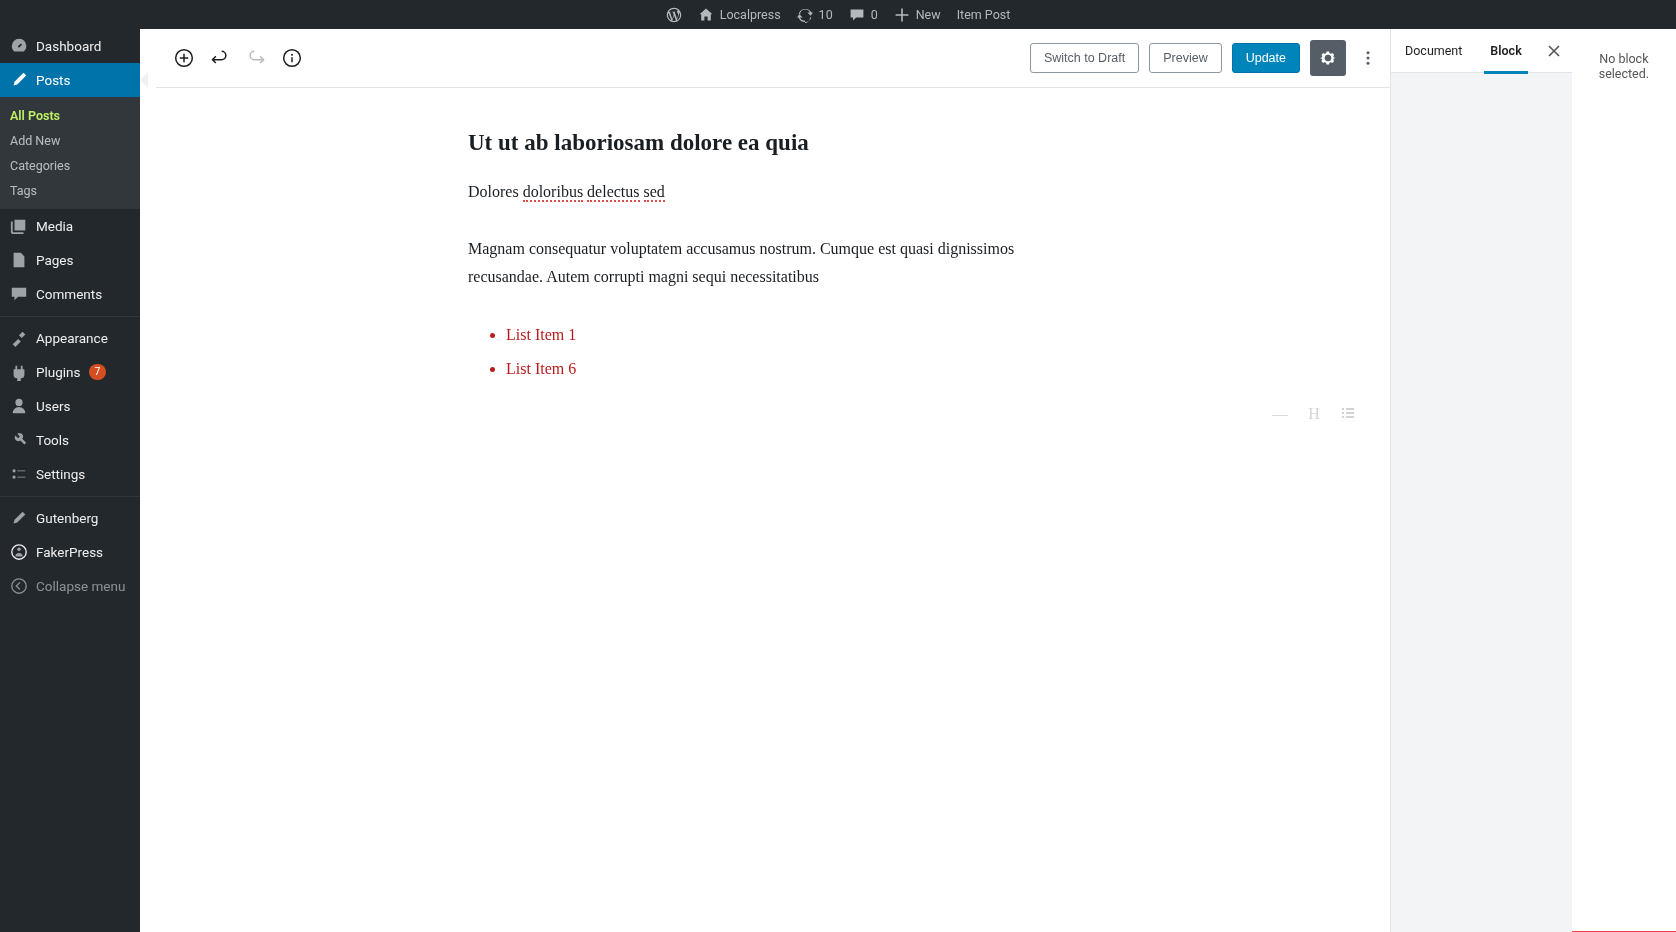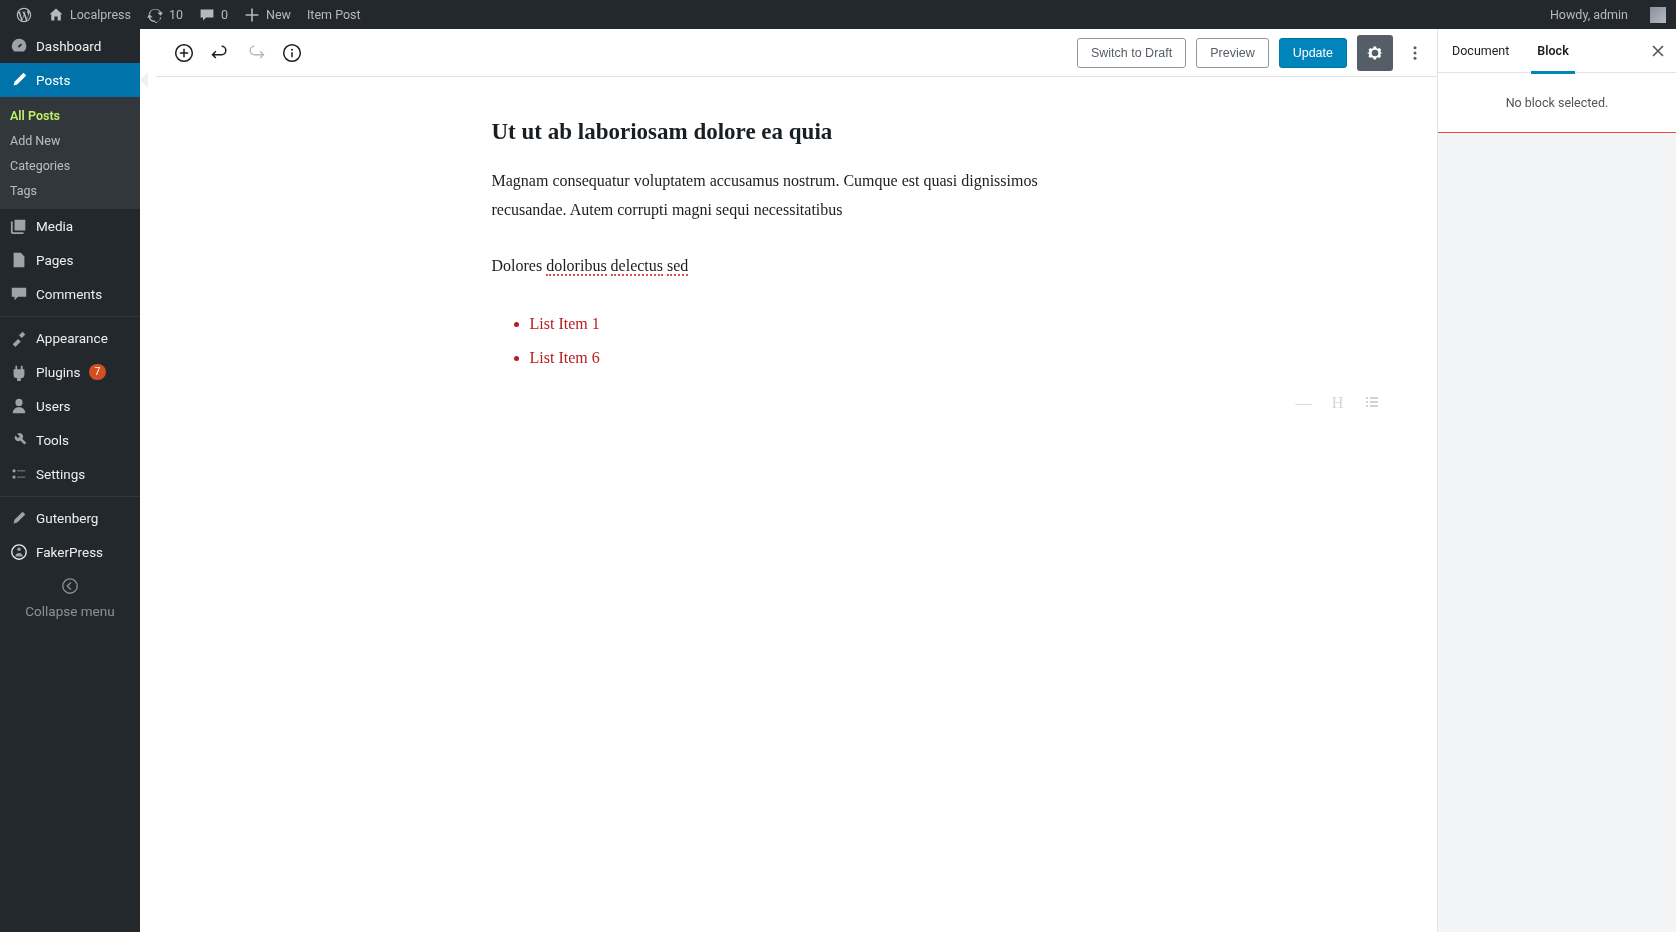--- a/index.html
+++ b/index.html
@@ -1,43 +1,43 @@
 <!DOCTYPE html>
 <html><head>
   <meta charset="utf-8">
   <style>
     * { margin: 0; padding: 0; box-sizing: border-box; }
     body { font-family: -apple-system, BlinkMacSystemFont, "Segoe UI", Roboto, sans-serif; font-size: 13px; color: #1e1e1e; overflow: hidden; }
     
     
-    .admin-bar { background: #23282d; height: 29px; display: flex; align-items: center; justify-content: space-between; color: #b4b9be; padding: 0 8px; font-size: 12.5px; }
+    .admin-bar { background: #23282d; height: 29px; display: flex; align-items: center; justify-content: space-between; color: #b4b9be; padding: 0 8px; font-size: 12.5px; flex-direction: column; }
     .admin-bar-left { display: flex; align-items: center; gap: 0; }
     .admin-bar-item { display: flex; align-items: center; gap: 6px; padding: 0 8px; height: 29px; cursor: pointer; }
     .admin-bar-item svg { width: 16px; height: 16px; fill: #b4b9be; }
     .admin-bar-right { display: flex; align-items: center; gap: 22px; padding-right: 2px; }
     
     
     .main-layout { display: flex; height: calc(100vh - 29px); gap: 16px; }
     .sidebar { width: 140px; background: #23282d; color: #eee; flex-shrink: 0; }
     .sidebar-item { display: flex; align-items: center; gap: 8px; padding: 8px 10px; cursor: pointer; font-size: 13.5px; color: #eee; }
     .sidebar-item.active { background: #0073aa; color: #fff; position: relative; }
     .sidebar-item.active::after { content: ''; position: absolute; right: -8px; top: 50%; transform: translateY(-50%); border: 8px solid transparent; border-right-color: #f1f1f1; }
     .sidebar-item svg { width: 18px; height: 18px; fill: rgba(240,245,250,0.6); flex-shrink: 0; }
     .sidebar-item.active svg { fill: #fff; }
     .sidebar-submenu { background: #32373c; padding: 6px 0; }
     .sidebar-submenu-item { padding: 5px 10px; font-size: 12.5px; color: rgba(240,245,250,0.7); cursor: pointer; }
     .sidebar-submenu-item.current { color: #bef264; font-weight: 600; }
     .sidebar-separator { height: 5px; border-top: 1px solid #32373c; margin-top: 5px; }
     .badge { background: #d54e21; color: #fff; border-radius: 9px; padding: 0 6px; font-size: 10.5px; line-height: 16px; }
-    .collapse-item { color: rgba(240,245,250,0.5); flex-direction: column; }
+    .collapse-item { color: rgba(240,245,250,0.5); }
     
     
     .editor-area { flex: 1; display: flex; background: #fff; }
     .editor-main { flex: 1; display: flex; flex-direction: column; }
-    .editor-toolbar { height: 48px; border-bottom: 1px solid #e2e4e7; display: flex; align-items: center; justify-content: space-between; padding: 12px 10px; }
+    .editor-toolbar { height: 59px; border-bottom: 1px solid #e2e4e7; display: flex; align-items: center; justify-content: space-between; padding: 12px 10px; }
     .toolbar-left { display: flex; align-items: center; gap: 0; }
     .toolbar-btn { width: 36px; height: 36px; display: flex; align-items: center; justify-content: center; cursor: pointer; border: none; background: none; border-radius: 3px; }
     .toolbar-btn.disabled { opacity: 0.3; cursor: default; }
     .toolbar-btn svg { width: 20px; height: 20px; fill: #1e1e1e; }
     .toolbar-right { display: flex; align-items: center; gap: 10px; }
     .btn { padding: 7px 13px; border: 1px solid #8f98a1; background: #fff; border-radius: 3px; font-size: 12.5px; cursor: pointer; color: #555d66; }
     .btn-primary { background: #0085ba; border-color: #0073aa; color: #fff; }
     .btn-icon { width: 36px; height: 36px; background: #555d66; border: none; border-radius: 3px; display: flex; align-items: center; justify-content: center; cursor: pointer; }
     .btn-icon svg { fill: #fff; width: 20px; height: 20px; }
     .more-btn { width: 24px; height: 36px; display: flex; align-items: center; justify-content: center; cursor: pointer; background: none; border: none; }
@@ -48,21 +48,21 @@
     .editor-inner { max-width: 610px; margin: 0 auto; padding: 40px 0; font-family: Georgia, serif; position: relative; }
     .post-title { font-size: 23px; font-weight: 700; color: #191e23; line-height: 1.3; margin-bottom: 20px; }
     .post-para { font-size: 16px; line-height: 1.8; color: #191e23; margin-bottom: 28px; }
     .spell-err { border-bottom: 2px dotted #d94f4f; }
     .post-list { padding-left: 38px; font-size: 16px; color: #b91c1c; line-height: 1.9; }
     .post-list li { margin-bottom: 3px; }
     .inserter-hint { position: absolute; right: -100px; display: flex; gap: 14px; color: #d2d5d9; }
     .inserter-hint span { font-size: 16px; font-weight: 500; cursor: pointer; width: 20px; text-align: center; }
     
     
-    .right-sidebar { width: 239px; border-left: 1px solid #e2e4e7; background: #f3f4f5; display: flex; flex-direction: column; }
+    .right-sidebar { width: 286px; border-left: 1px solid #e2e4e7; background: #f3f4f5; display: flex; flex-direction: row; }
     .tabs { display: flex; align-items: center; background: #fff; border-bottom: 1px solid #e2e4e7; height: 44px; }
     .tab { padding: 0 14px; height: 44px; display: flex; align-items: center; font-size: 12.5px; cursor: pointer; color: #1e1e1e; position: relative; }
     .tab.active { font-weight: 600; }
     .tab.active::after { content:''; position:absolute; bottom:-1px; left:8px; right:8px; height:3px; background:#0085ba; }
     .tab-close { margin-left: auto; width: 36px; height: 36px; display: flex; align-items: center; justify-content: center; cursor: pointer; font-size: 16px; color: #555; }
     .panel-body { padding: 22px 14px; text-align: center; font-size: 12.5px; color: #555; background: #fff; border-bottom: 1px solid #ef4444; }
     .avatar-square { width: 16px; height: 16px; background: linear-gradient(135deg, #8a8f99, #b5bac4); display: inline-block; }
   </style>
 </head>
 <body>
@@ -247,22 +247,22 @@
                 <circle cx="12" cy="12" r="2"></circle>
                 <circle cx="12" cy="19" r="2"></circle>
               </svg>
           </button>
         </div>
       </div>
 
       <div class="editor-content">
         <div class="editor-inner">
           <h1 class="post-title" style="position:relative;">Ut ut ab laboriosam dolore ea quia</h1>
+          <p class="post-para"><span>Dolores </span><span class="spell-err">doloribus</span><span> </span><span class="spell-err">delectus</span><span> </span><span class="spell-err">sed</span></p>
           <p class="post-para">Magnam consequatur voluptatem accusamus nostrum. Cumque est quasi dignissimos recusandae. Autem corrupti magni sequi necessitatibus</p>
-          <p class="post-para"><span>Dolores </span><span class="spell-err">doloribus</span><span> </span><span class="spell-err">delectus</span><span> </span><span class="spell-err">sed</span></p>
           <ul class="post-list" style="position:relative;">
             <li>List Item 1</li>
             <li>List Item 6</li>
           </ul>
           <div style="position:relative; height:50px;">
             <div class="inserter-hint" style="right:-280px; top:18px;">
               <span>—</span>
               <span style="font-family:Georgia,serif;">H</span>
               <span>
                 <svg width="16" height="16" viewBox="0 0 16 16">

